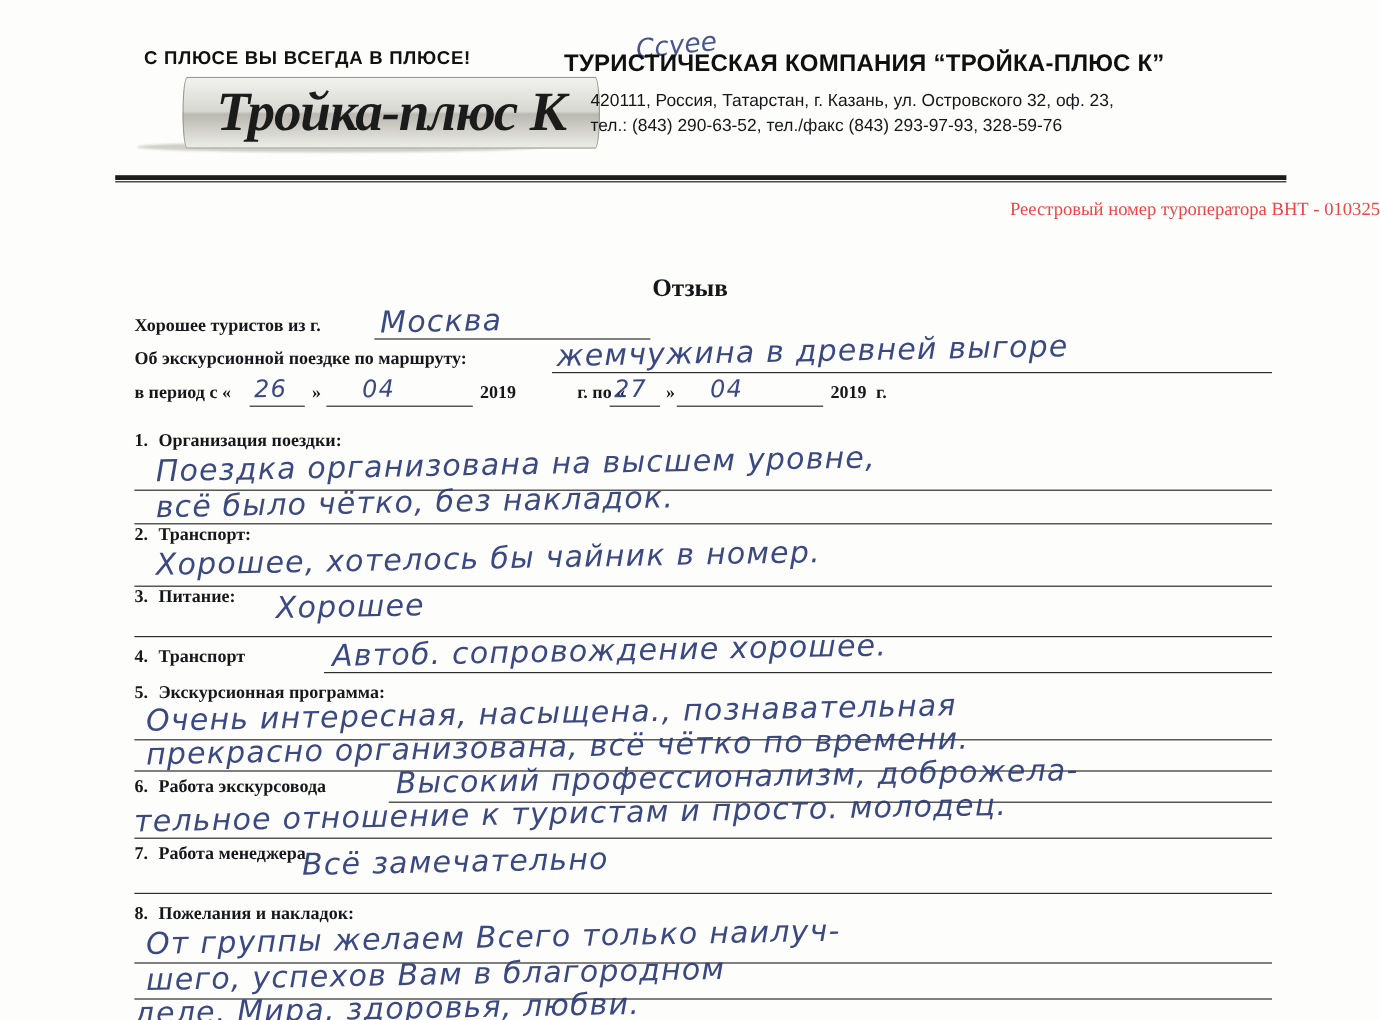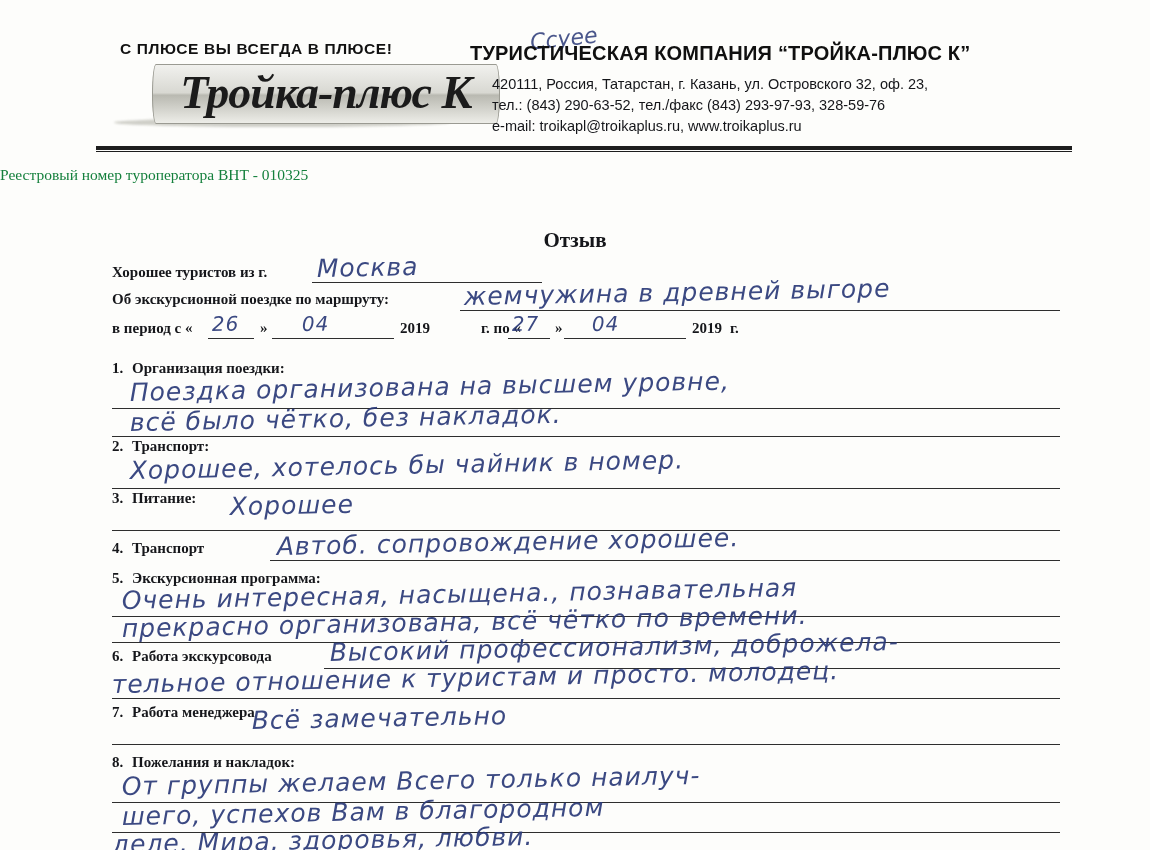--- a/index.html
+++ b/index.html
@@ -112,24 +112,24 @@
     position: absolute;
     left: 0; right: 0; top: 5px;
     height: 1px;
     background: #1d1d1d;
   }
 
   .reg-number {
     position: absolute;
     left: 0; right: 0;
     top: 166px;
-    text-align: left;
+    text-align: right;
     font-family: "Liberation Serif", serif;
     font-size: 15.5px;
-    color: #15803d;
+    color: #ef4444;
   }
 
   .doc-title {
     position: absolute;
     left: 0; right: 0;
     top: 228px;
     text-align: center;
     font-family: "Liberation Serif", serif;
     font-weight: bold;
     font-size: 21px;
@@ -201,21 +201,20 @@
 
     <div class="logo-block">
       <div class="logo-shadow"></div>
       <div class="logo-text">Тройка-плюс К</div>
     </div>
 
     <div class="company-name">ТУРИСТИЧЕСКАЯ КОМПАНИЯ “ТРОЙКА-ПЛЮС К”</div>
     <div class="addr">
       <div>420111, Россия, Татарстан, г. Казань, ул. Островского 32, оф. 23,</div>
       <div>тел.: (843) 290-63-52, тел./факс (843) 293-97-93, 328-59-76</div>
-      <div>e-mail: troikapl@troikaplus.ru, www.troikaplus.ru</div>
     </div>
   </div>
 
   <div class="rule"></div>
 
   <div class="reg-number">Реестровый номер туроператора ВНТ - 010325</div>
 
   <div class="doc-title">Отзыв</div>
 
   <div class="form">

